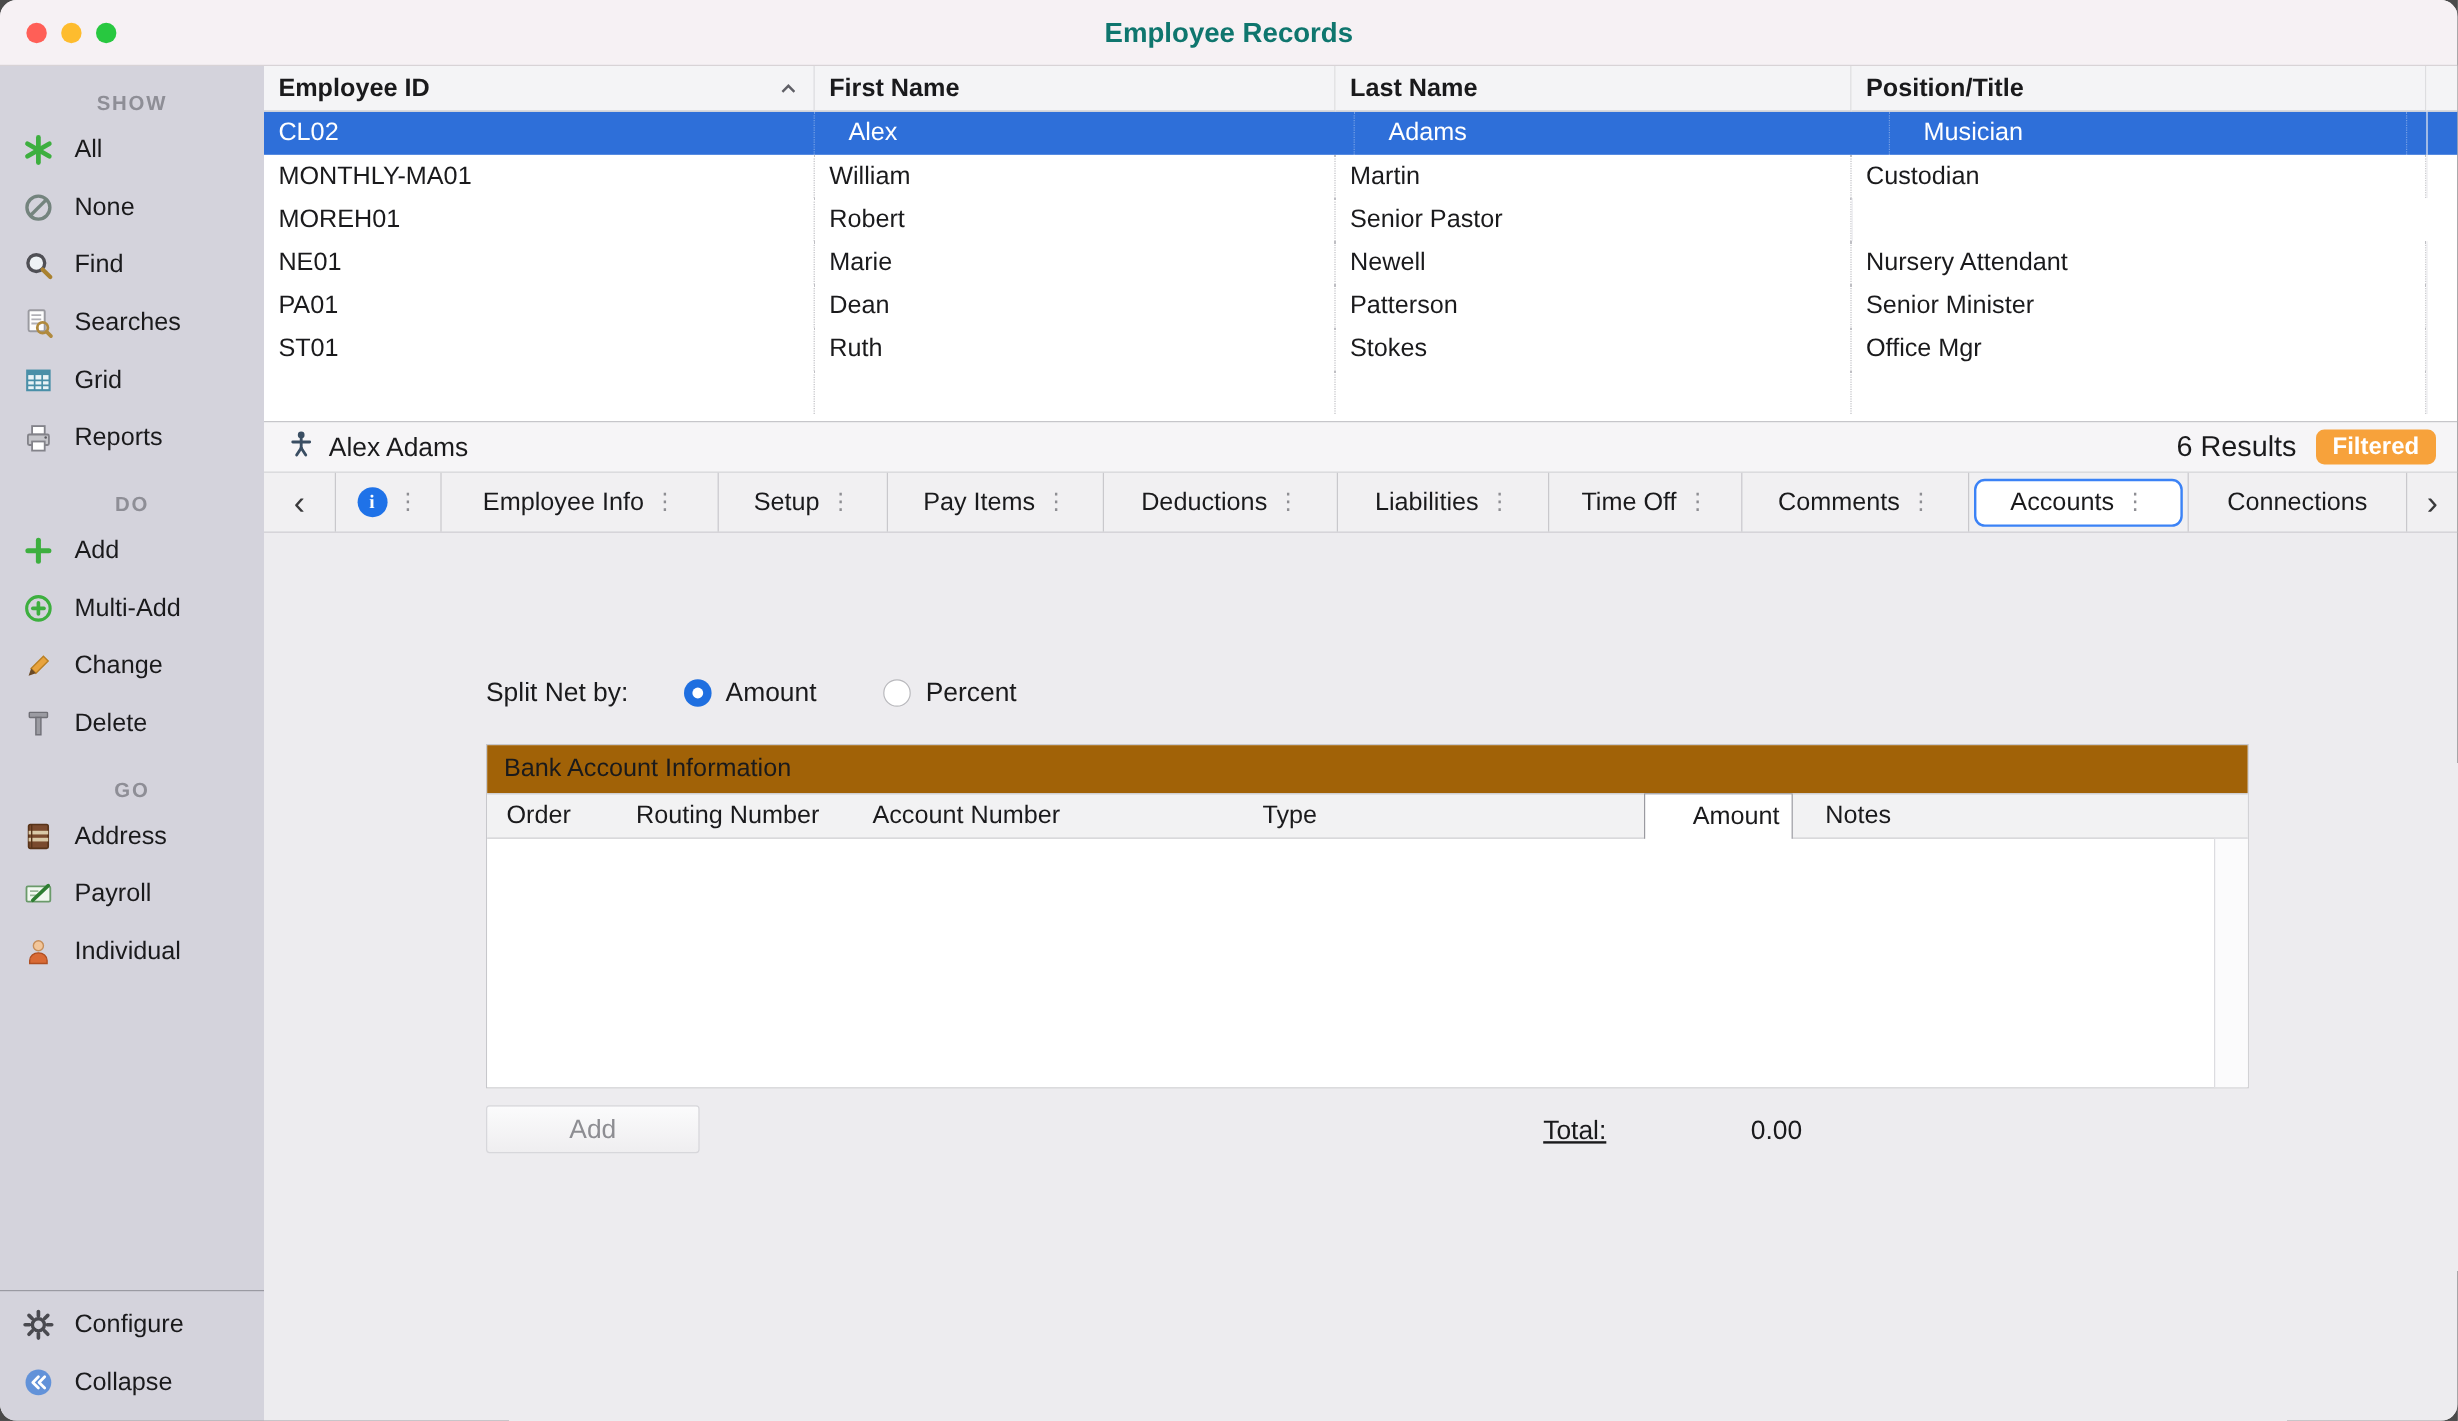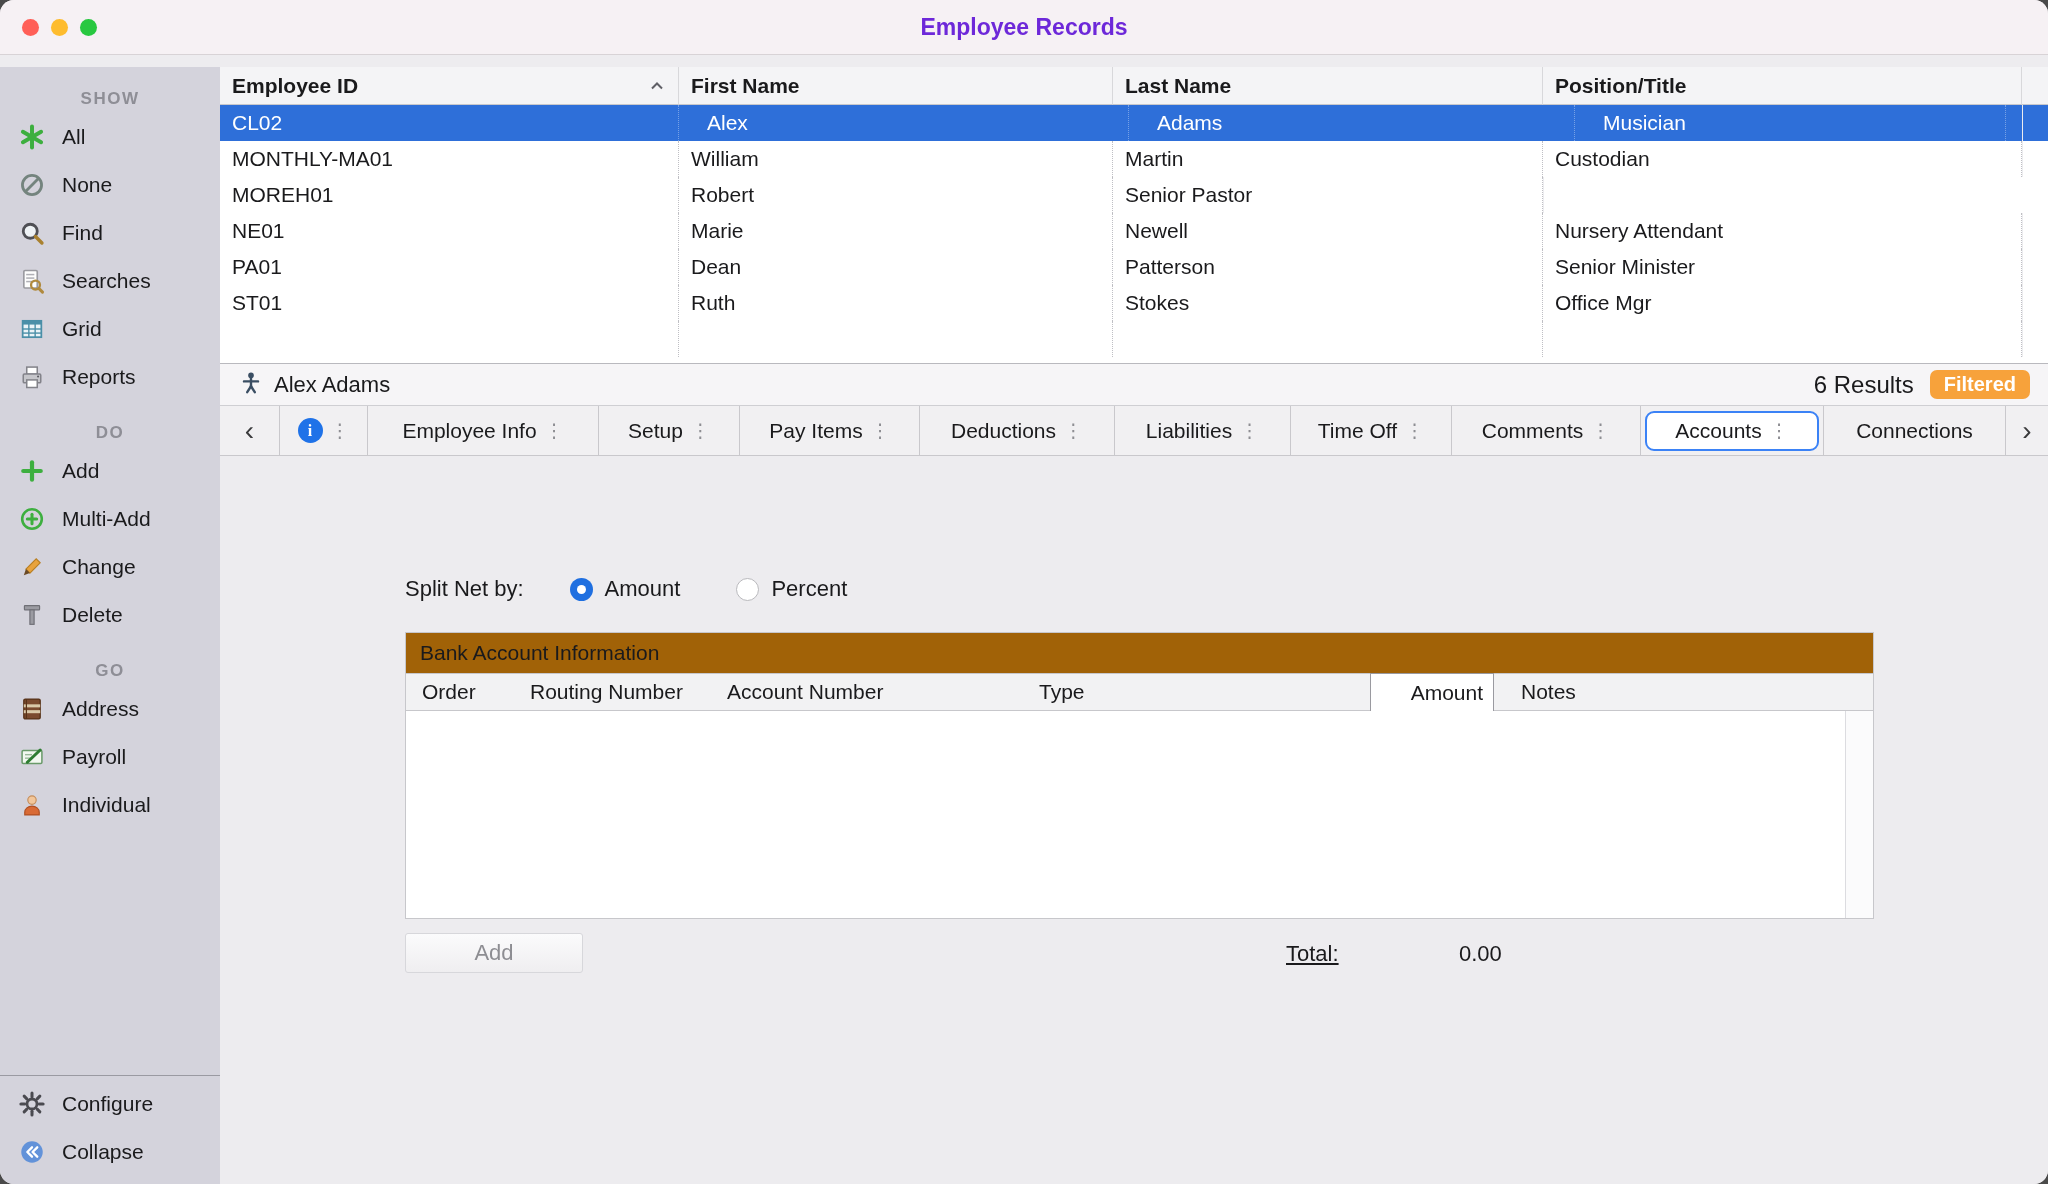--- a/index.html
+++ b/index.html
@@ -4,22 +4,22 @@
 <style>
   html,body{margin:0;padding:0;background:#4a4a4a;}
   *{box-sizing:border-box;}
   .window{width:2048px;height:1184px;border-radius:14px;overflow:hidden;display:flex;flex-direction:column;
     font-family:"Liberation Sans","DejaVu Sans",sans-serif;color:#1a1a1c;background:#edecef;}
   
   .titlebar{height:55px;background:#f6f1f4;border-bottom:1px solid #d8d3d6;display:flex;align-items:center;position:relative;flex:0 0 auto;}
   .traffic{display:flex;gap:12px;margin-left:22px;z-index:2;}
   .light{width:17px;height:17px;border-radius:50%;}
   .light.red{background:#ff5f57}.light.yellow{background:#febc2e}.light.green{background:#28c840}
-  .win-title{position:absolute;left:0;right:0;text-align:center;font-weight:bold;font-size:23px;color:#6d28d9;}
-  .body{flex:1;display:flex;min-height:0;margin-top:12px;}
+  .win-title{position:absolute;left:0;right:0;text-align:center;font-weight:bold;font-size:23px;color:#0f766e;}
+  .body{flex:1;display:flex;min-height:0;}
   
   .sidebar{width:220px;flex:0 0 auto;background:#d4d3dc;display:flex;flex-direction:column;overflow:hidden;}
   .section-label{text-align:center;color:#8e8e96;font-weight:bold;font-size:17px;letter-spacing:1.5px;margin:22px 0 4px 0;}
   .side-item{display:flex;align-items:center;gap:16px;padding:10px 6px 10px 18px;font-size:21px;}
   .side-item .ic{width:28px;height:28px;flex:0 0 auto;display:flex;align-items:center;justify-content:center;}
   .side-footer{margin-top:auto;border-top:1px solid #9a9aa2;padding:4px 0 8px 0;}
   
   .main{flex:1;display:flex;flex-direction:column;min-width:0;}
   
   .emp-table{background:#fff;border-bottom:1px solid #b9b9be;flex:0 0 auto;}
@@ -430,21 +430,21 @@
             <span>Percent</span>
           </span>
         </div>
 
         <div class="group-box">
           <div class="group-title">Bank Account Information</div>
           <div class="acct-header">
             <div class="acct-col" style="left:16px">Order</div>
             <div class="acct-col" style="left:124px">Routing Number</div>
             <div class="acct-col" style="left:321px">Account Number</div>
-            <div class="acct-col" style="left:633px">Type</div>
+            <div class="acct-col" style="left:646px">Type</div>
             <div class="amount-cell">Amount</div>
             <div class="acct-col" style="left:1115px">Notes</div>
           </div>
           <div class="acct-body">
             <div class="vscroll"></div>
           </div>
         </div>
 
         <div class="bottom-row">
           <div class="add-btn">Add</div>

